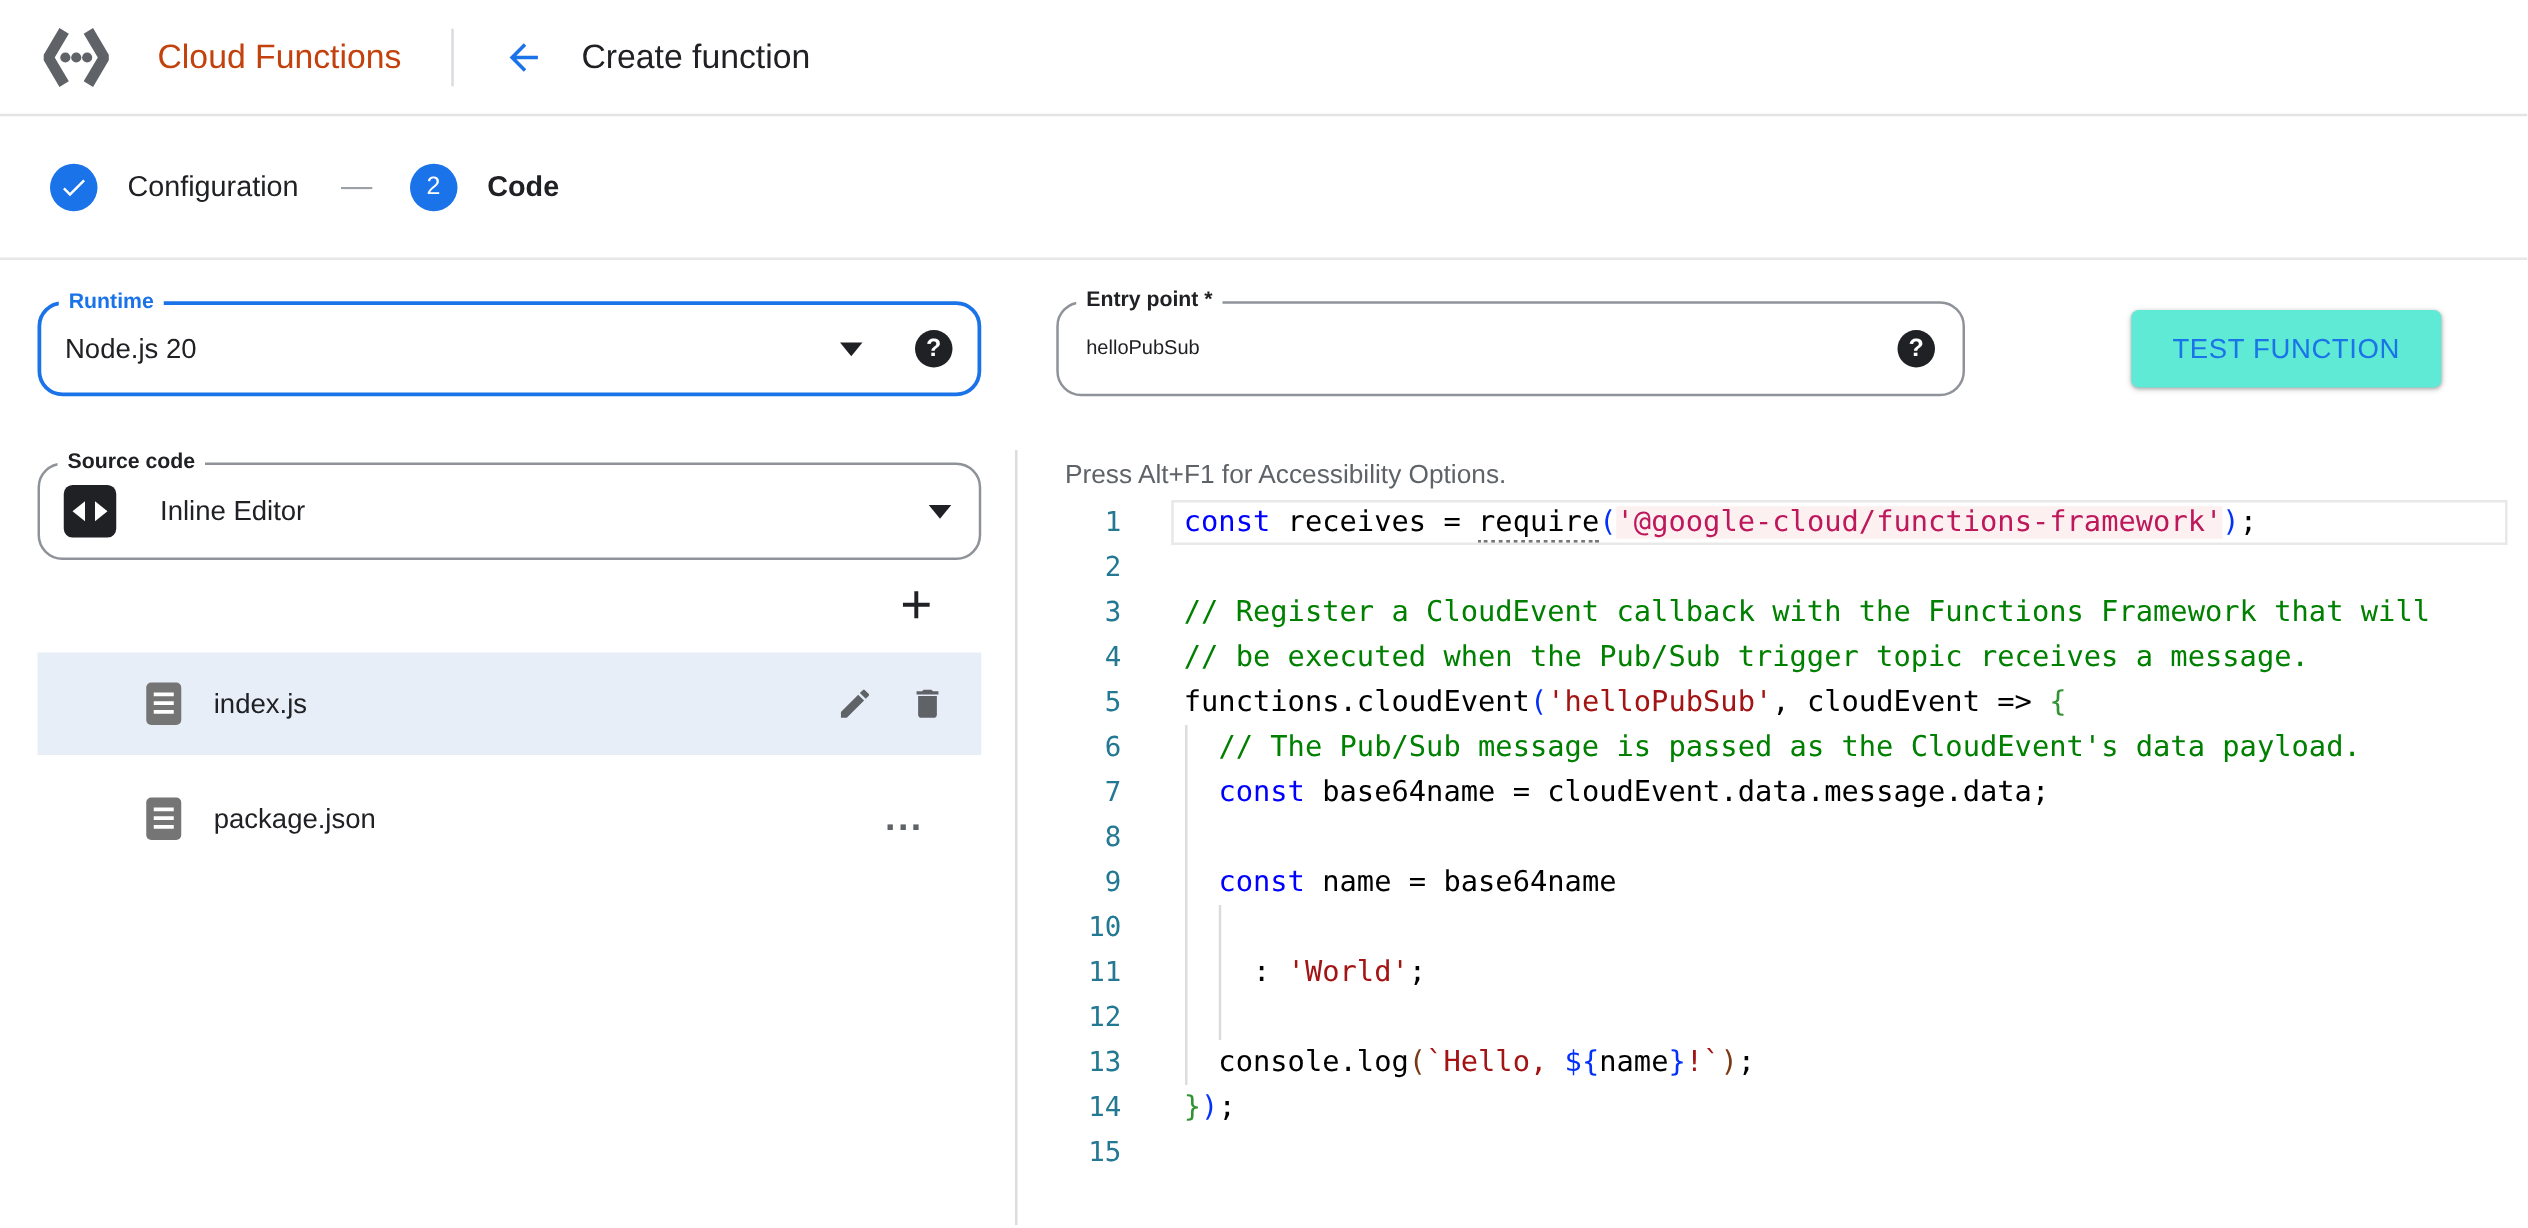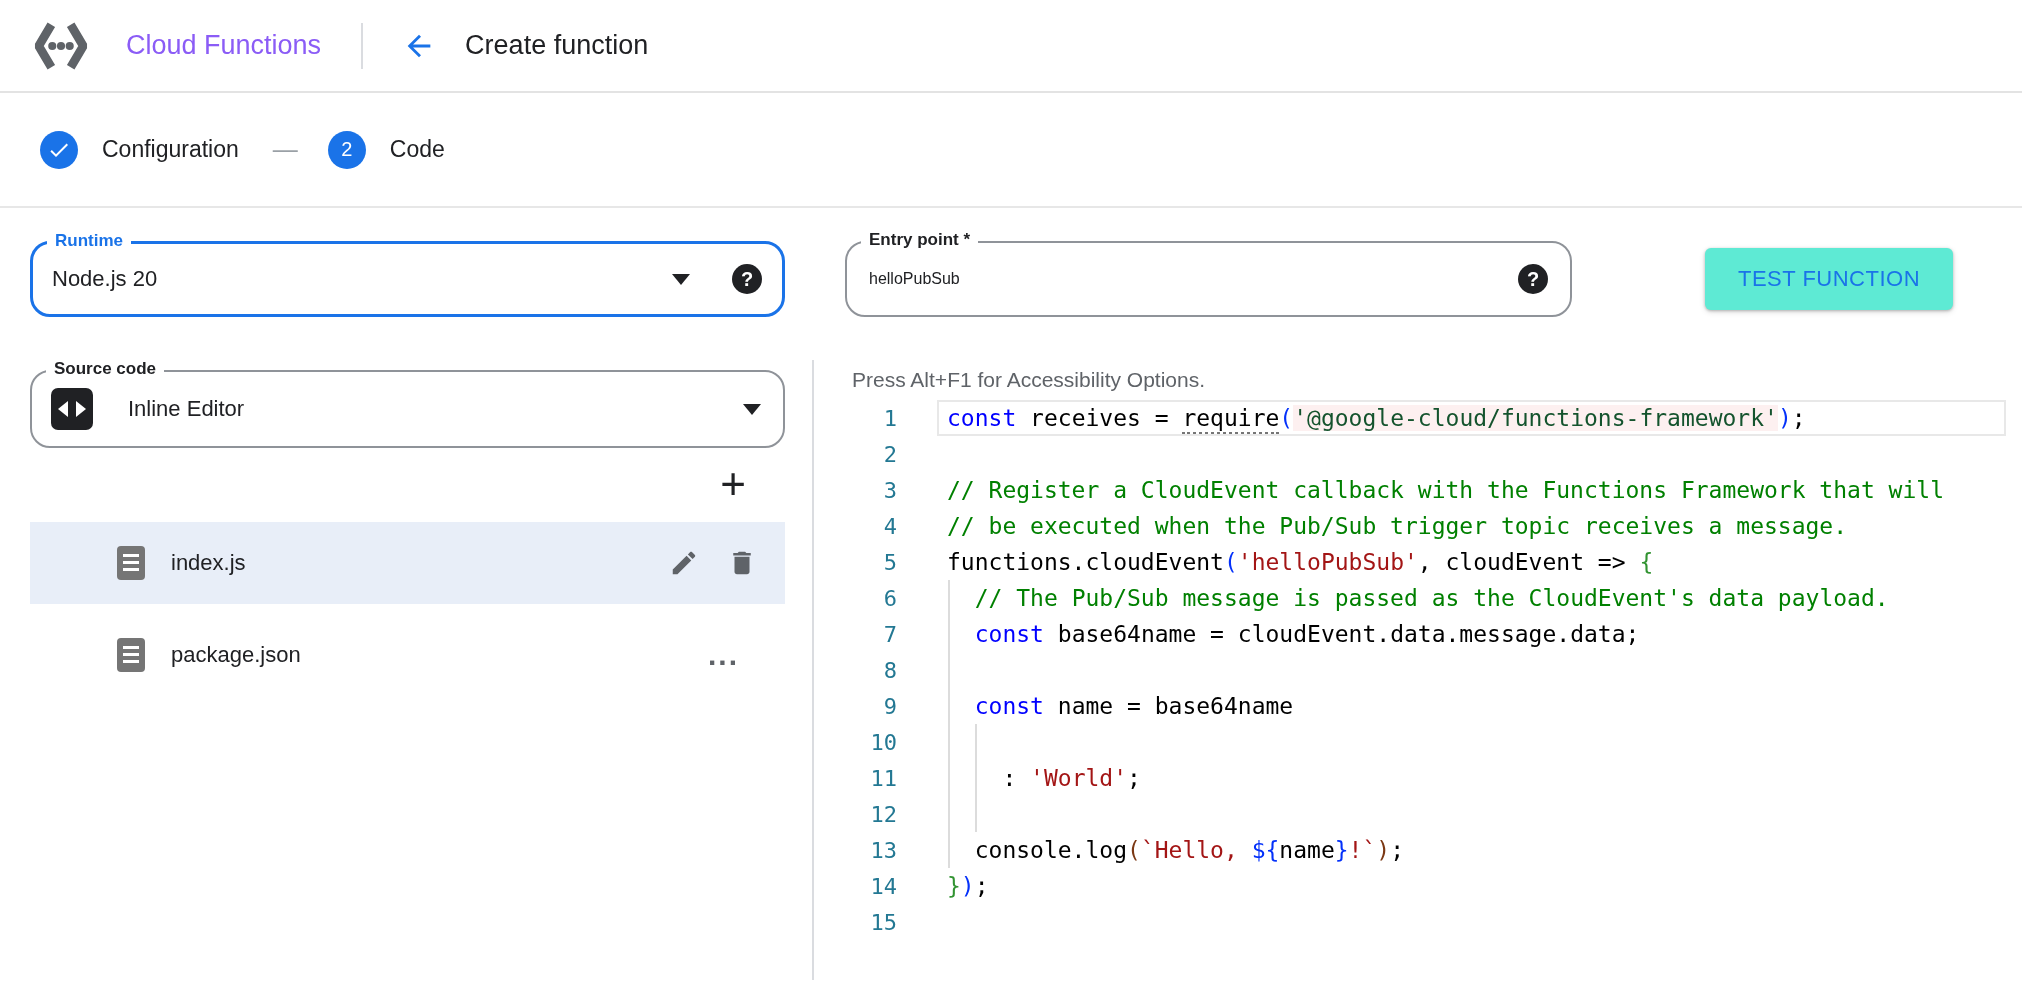--- a/index.html
+++ b/index.html
@@ -3,34 +3,34 @@
 <meta charset="utf-8">
 <style>
   * { margin:0; padding:0; box-sizing:border-box; }
   html,body { width:2022px; height:982px; background:#fff; overflow:hidden;
               font-family:"Liberation Sans", sans-serif; color:#202124; }
 
   
   .header { height:93px; display:flex; align-items:center; padding-left:30px;
             border-bottom:2px solid #e3e3e3; }
   .logo { width:62px; height:62px; margin-right:34px; flex:0 0 auto; }
-  .product-title { font-size:27px; color:#8b5cf6; }
+  .product-title { font-size:27px; color:#c2410c; }
   .hdr-divider { width:2px; height:46px; background:#dadce0; margin:0 36px 0 40px; }
   .back-btn { width:40px; height:40px; display:flex; align-items:center; justify-content:center;
               cursor:pointer; }
   .page-title { font-size:27px; margin-left:26px; }
 
   
   .stepper { height:115px; display:flex; align-items:center; padding-left:40px;
              border-bottom:2px solid #e7e7e7; }
   .step-circle { width:38px; height:38px; border-radius:50%; background:#1a73e8; color:#fff;
                  display:flex; align-items:center; justify-content:center; flex:0 0 auto;
                  font-size:20px; cursor:pointer; }
   .step-label { font-size:23px; margin-left:24px; }
-  .step-label.bold { font-weight:normal; }
+  .step-label.bold { font-weight:bold; }
   .step-connector { color:#9aa0a6; font-size:25px; margin:0 30px 0 34px; }
 
   
   .content { position:relative; height:772px; }
 
   .left-panel { position:absolute; left:30px; top:0; width:755px; }
 
   .field { position:relative; border-radius:20px; display:flex; align-items:center; background:#fff; }
   .field .float-label { position:absolute; top:-13px; left:14px; background:#fff; padding:0 8px;
                         font-size:17px; font-weight:bold; }
@@ -85,21 +85,21 @@
   .code { padding-left:50px; }
   .cur-box { position:absolute; left:123px; right:16px; top:0; bottom:0;
              border:2px solid #e8e8e8; pointer-events:none; }
   .guide { position:absolute; width:2px; background:#dcdcdc; pointer-events:none; }
   .guide-a { left:134px; top:180px; height:288px; }
   .guide-b { left:161px; top:324px; height:108px; }
 
   
   .kw  { color:#0000ff; }
   .str { color:#a31515; }
-  .strw{ color:#14532d; background:rgba(250,205,205,0.30); }
+  .strw{ color:#be185d; background:rgba(250,205,205,0.30); }
   .cm  { color:#008000; }
   .cls { color:#267f99; }
   .b1  { color:#0431fa; }
   .b2  { color:#319331; }
   .b3  { color:#7b3814; }
   .tpl { color:#0431fa; }
   .pl  { color:#000; }
   .req { color:#000; border-bottom:3px dotted #767676; padding-bottom:1px; }
 </style>
 </head>

